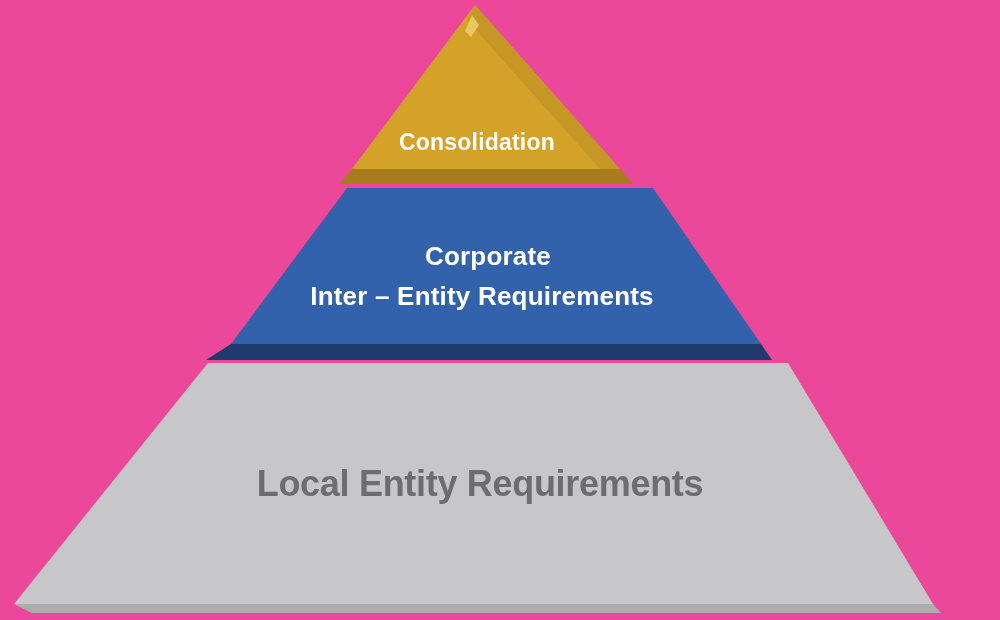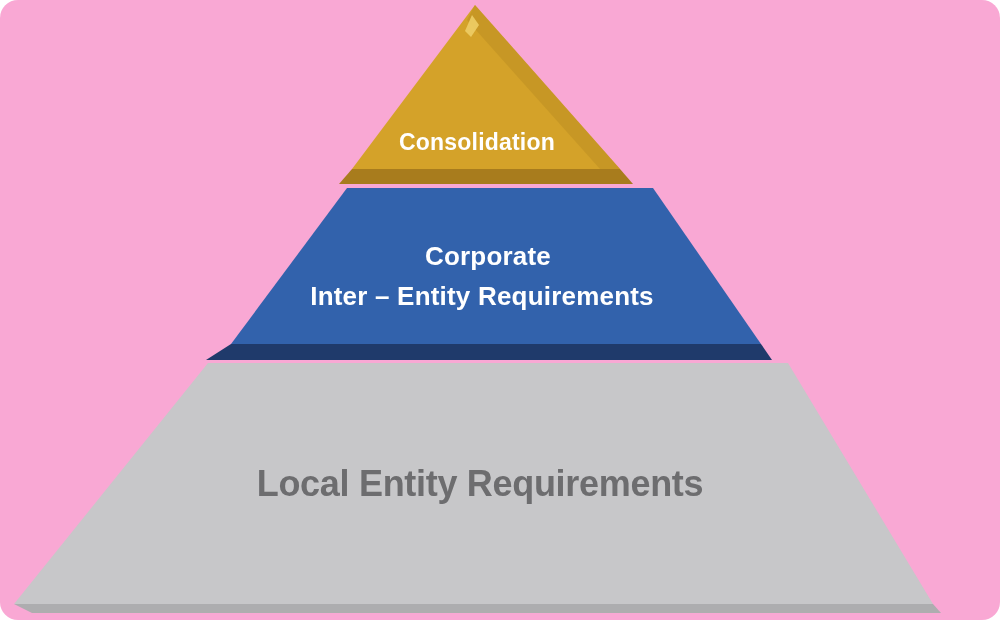--- a/index.html
+++ b/index.html
@@ -8,22 +8,21 @@
     width: 1000px;
     height: 620px;
     background: #ffffff;
     overflow: hidden;
     font-family: "Liberation Sans", sans-serif;
   }
   .stage {
     position: relative;
     width: 1000px;
     height: 620px;
-    background: #f9a8d4;
-    border-radius: 18px;
+    background: #ec4899;
   }
   svg { display: block; }
   .tier-label {
     font-family: "Liberation Sans", sans-serif;
     font-weight: bold;
   }
   .label-top { font-size: 23px; letter-spacing: 0.2px; }
   .label-mid { font-size: 26px; letter-spacing: 0.2px; }
   .label-base { font-size: 36px; letter-spacing: -0.3px; }
 </style>

